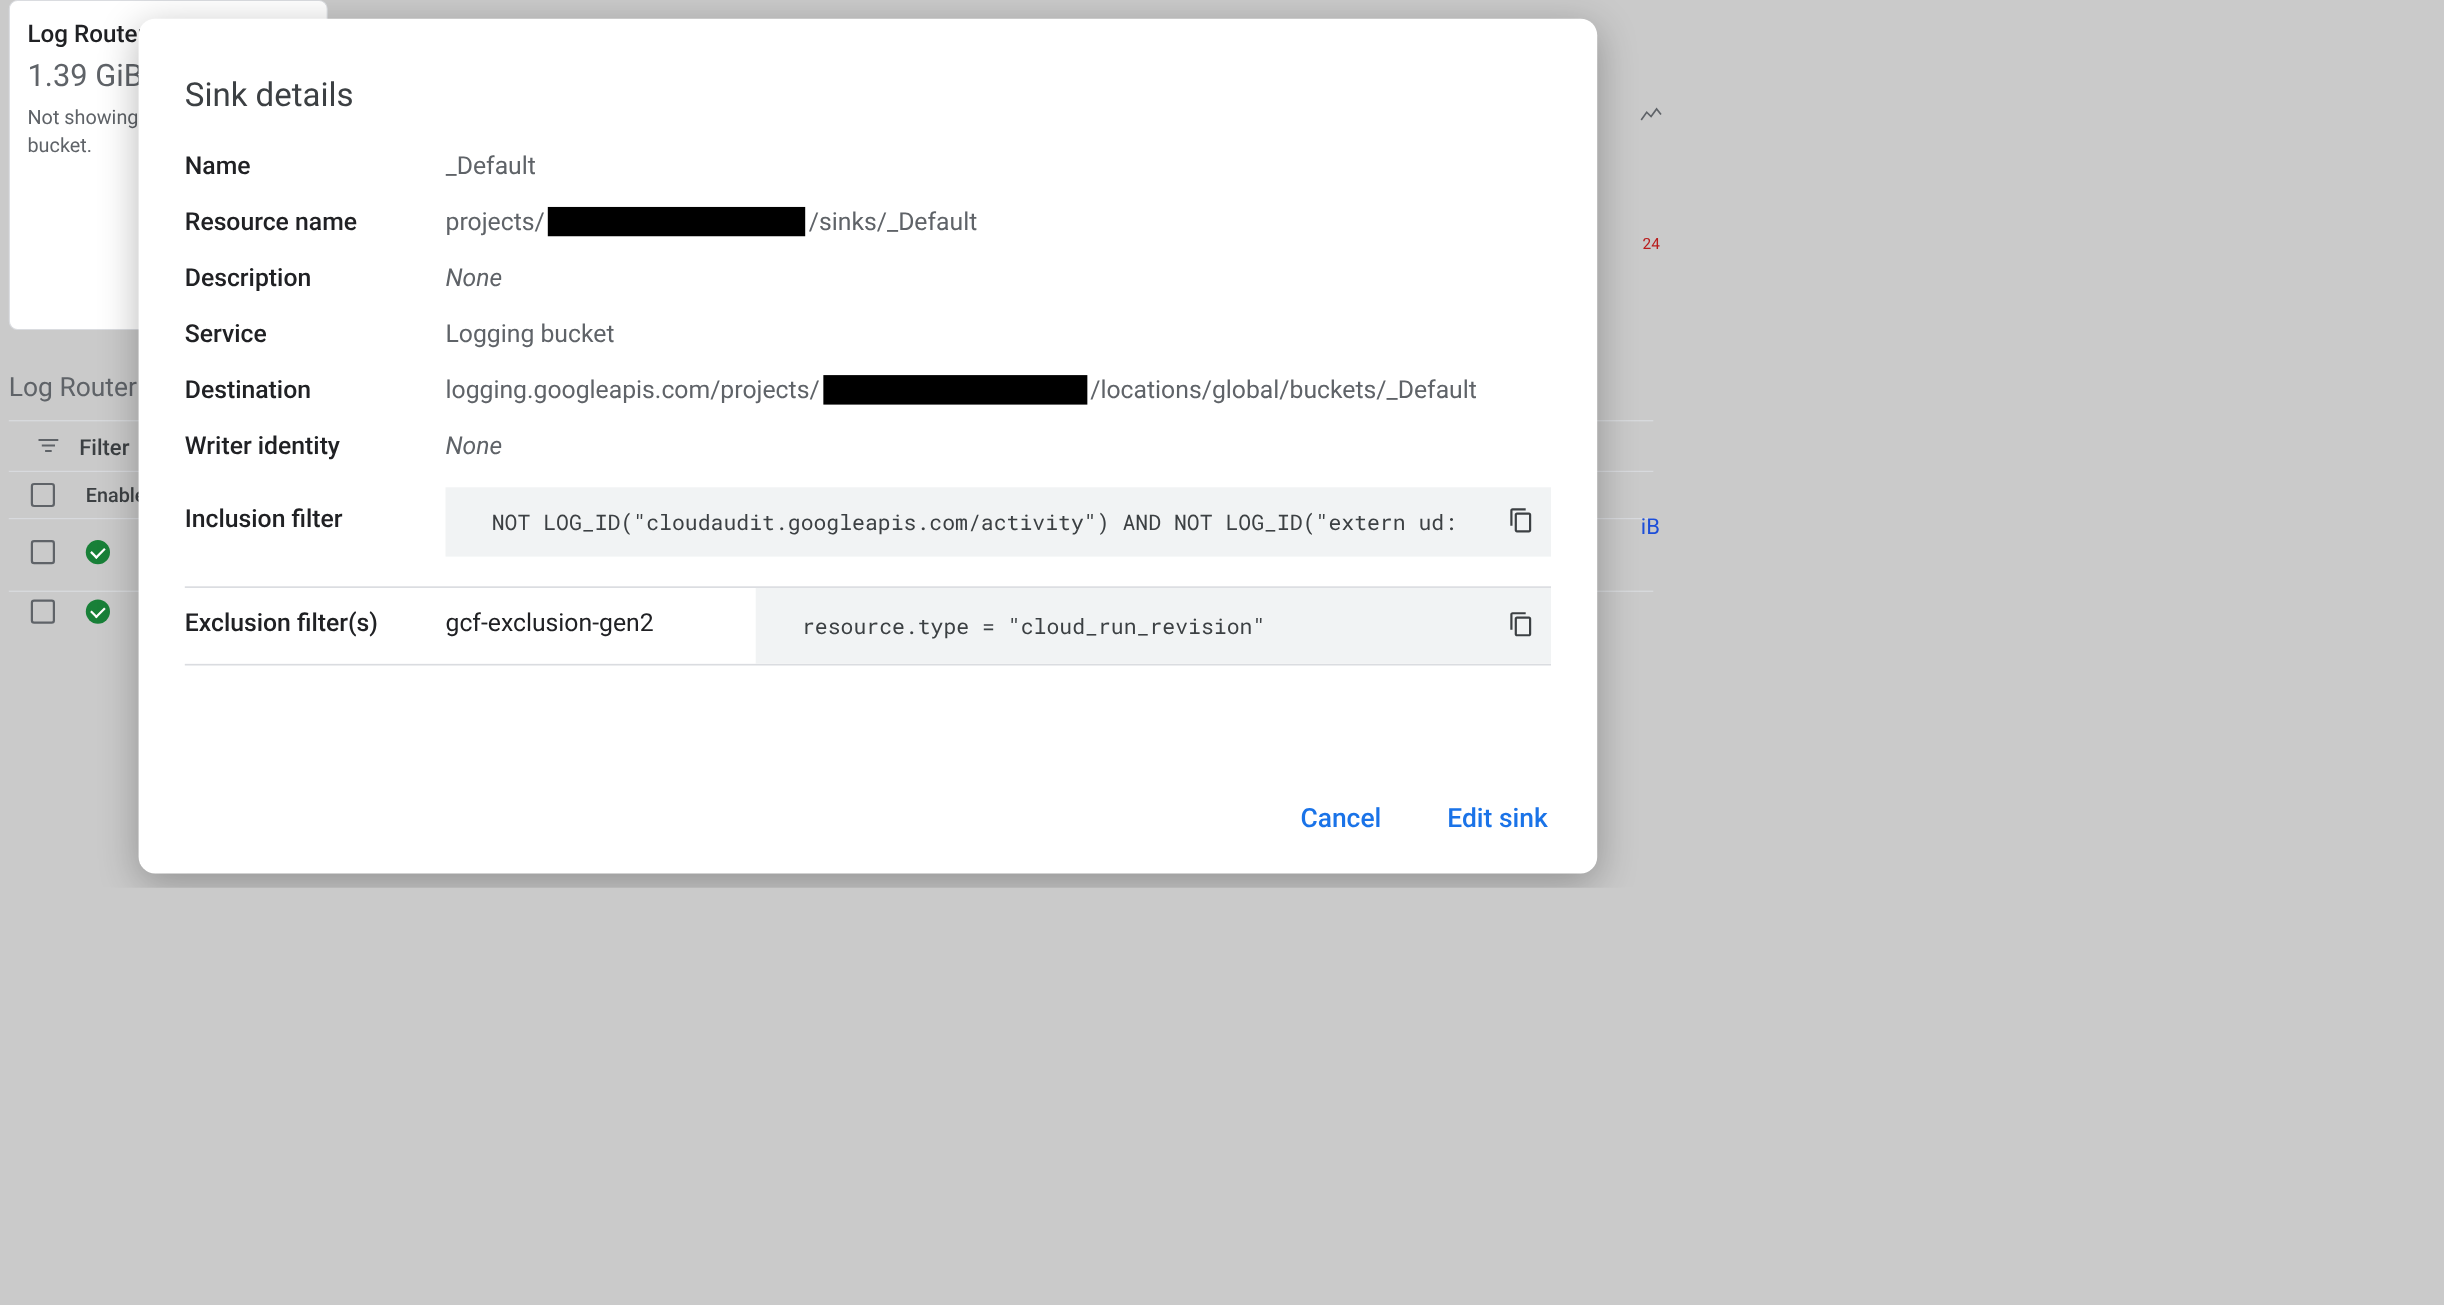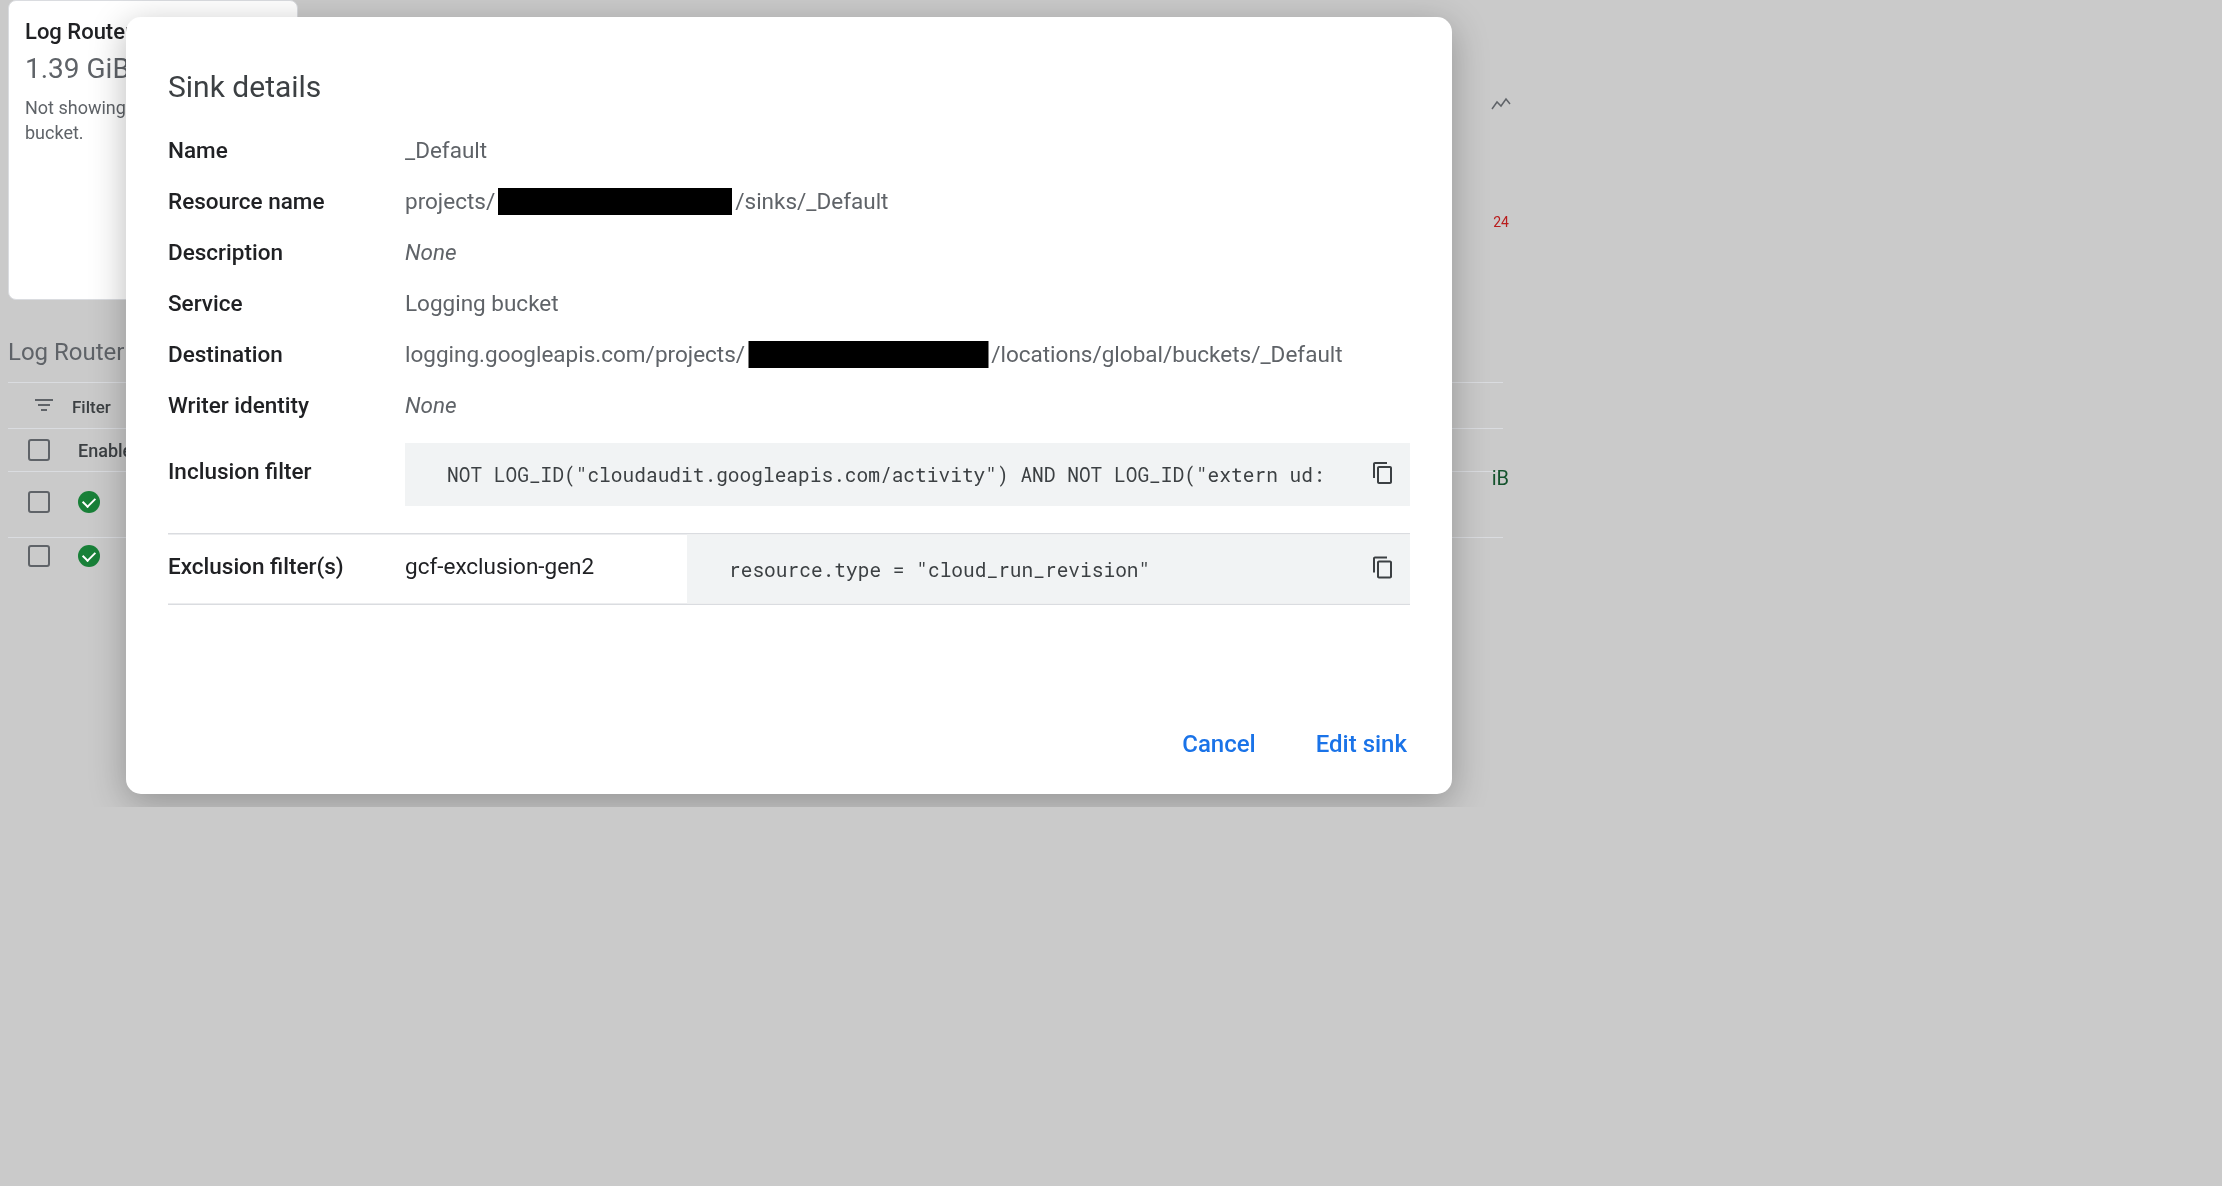--- a/index.html
+++ b/index.html
@@ -56,21 +56,21 @@
       left: 8px;
       top: 382px;
       width: 1495px;
       border-top: 1px solid #dadce0;
       display: flex;
       align-items: center;
       padding: 10px 24px;
       gap: 16px;
     }
     .filter-icon svg { width: 24px; height: 24px; fill: #5f6368; }
-    .bg-filter-label { font-size: 17px; font-weight: 500; color: #3c4043; }
+    .bg-filter-label { font-size: 20px; font-weight: 500; color: #3c4043; }
     .bg-filter-placeholder { font-size: 20px; color: #80868b; }
     .bg-table-header {
       position: absolute;
       left: 8px;
       top: 428px;
       width: 1495px;
       border-top: 1px solid #dadce0;
       border-bottom: 1px solid #dadce0;
       display: flex;
       align-items: center;
@@ -112,21 +112,21 @@
     .check-circle::after {
       content: "";
       width: 6px; height: 10px;
       border: solid #fff;
       border-width: 0 2.5px 2.5px 0;
       transform: rotate(45deg);
       margin-top: -2px;
     }
     .bg-row2-text {
       position: absolute;
-      color: #14532d;
+      color: #1d4ed8;
       font-size: 20px;
     }
     
     .modal-backdrop {
       position: absolute;
       inset: 0;
     }
     .modal {
       position: absolute;
       left: 126px;

